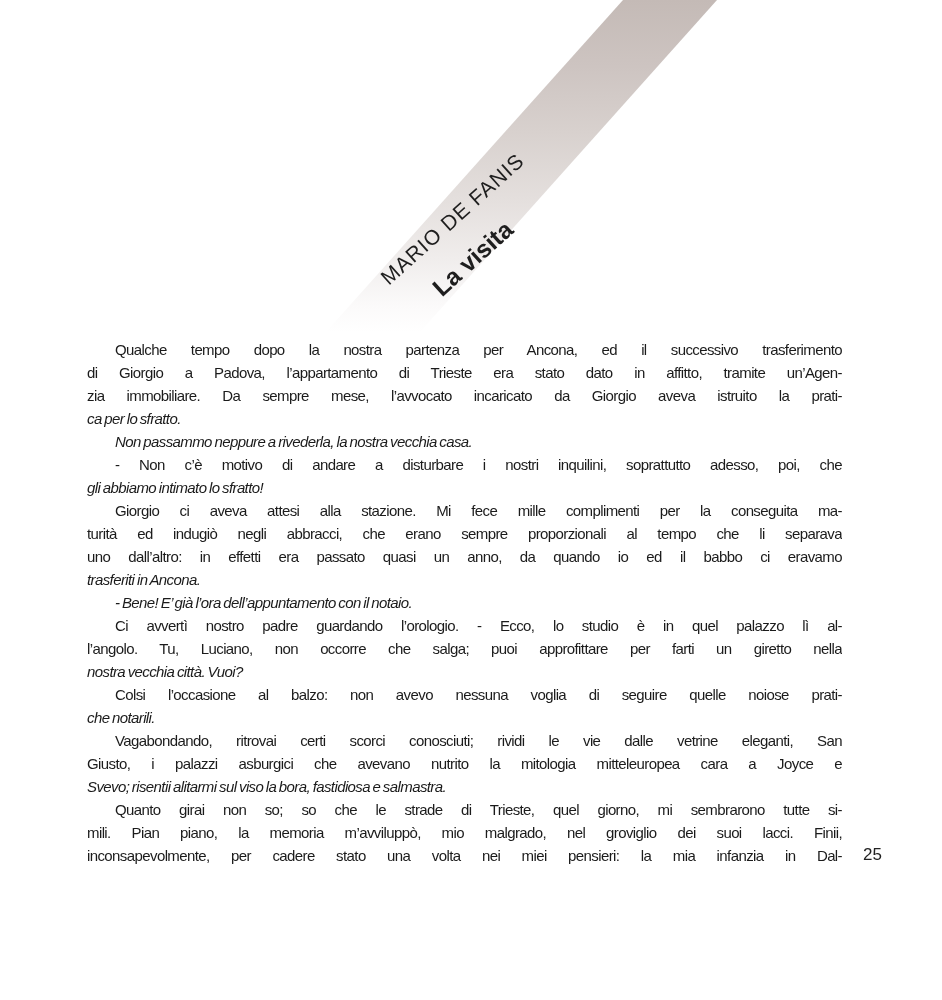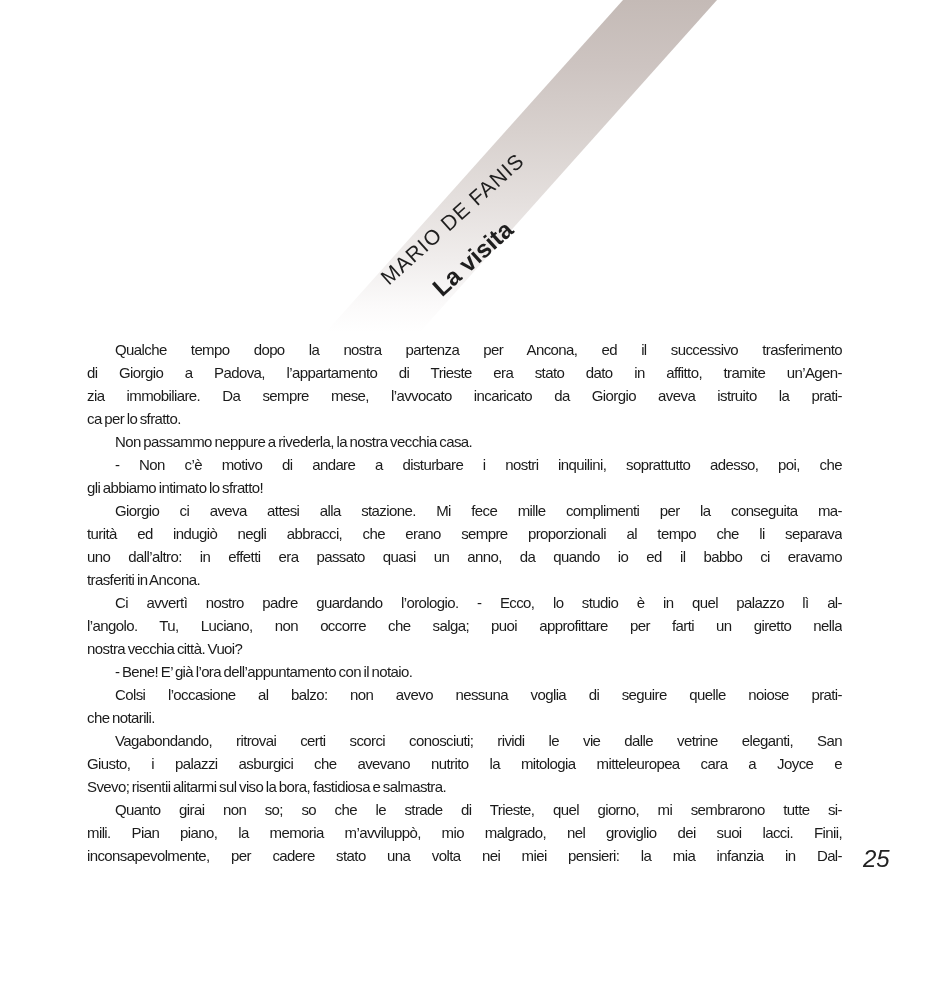--- a/index.html
+++ b/index.html
@@ -74,28 +74,28 @@
   .line {
     height: 23px;
     overflow: hidden;
     text-align: justify;
     text-align-last: justify;
   }
   .line.first { text-indent: 28px; }
   .line.last {
     text-align: left;
     text-align-last: left;
+    font-style: italic;
   }
 
   .page-number {
     position: absolute;
     left: 863px;
     top: 845px;
-    font-size: 24px;
-    font-style: italic;
+    font-size: 17px;
     color: #222222;
   }
 </style>
 </head>
 <body>
 
 <div class="page">
 
   <div class="band"></div>
 
@@ -118,26 +118,26 @@
         <div class="line first">- Non c’è motivo di andare a disturbare i nostri inquilini, soprattutto adesso, poi, che</div>
         <div class="line last">gli abbiamo intimato lo sfratto!</div>
       </div>
       <div class="paragraph">
         <div class="line first">Giorgio ci aveva attesi alla stazione. Mi fece mille complimenti per la conseguita ma-</div>
         <div class="line">turità ed indugiò negli abbracci, che erano sempre proporzionali al tempo che li separava</div>
         <div class="line">uno dall’altro: in effetti era passato quasi un anno, da quando io ed il babbo ci eravamo</div>
         <div class="line last">trasferiti in Ancona.</div>
       </div>
       <div class="paragraph">
+        <div class="line first last">- Bene! E’ già l’ora dell’appuntamento con il notaio.</div>
+      </div>
+      <div class="paragraph">
         <div class="line first">Ci avvertì nostro padre guardando l’orologio. - Ecco, lo studio è in quel palazzo lì al-</div>
         <div class="line">l’angolo. Tu, Luciano, non occorre che salga; puoi approfittare per farti un giretto nella</div>
         <div class="line last">nostra vecchia città. Vuoi?</div>
-      </div>
-      <div class="paragraph">
-        <div class="line first last">- Bene! E’ già l’ora dell’appuntamento con il notaio.</div>
       </div>
       <div class="paragraph">
         <div class="line first">Colsi l’occasione al balzo: non avevo nessuna voglia di seguire quelle noiose prati-</div>
         <div class="line last">che notarili.</div>
       </div>
       <div class="paragraph">
         <div class="line first">Vagabondando, ritrovai certi scorci conosciuti; rividi le vie dalle vetrine eleganti, San</div>
         <div class="line">Giusto, i palazzi asburgici che avevano nutrito la mitologia mitteleuropea cara a Joyce e</div>
         <div class="line last">Svevo; risentii alitarmi sul viso la bora, fastidiosa e salmastra.</div>
       </div>

